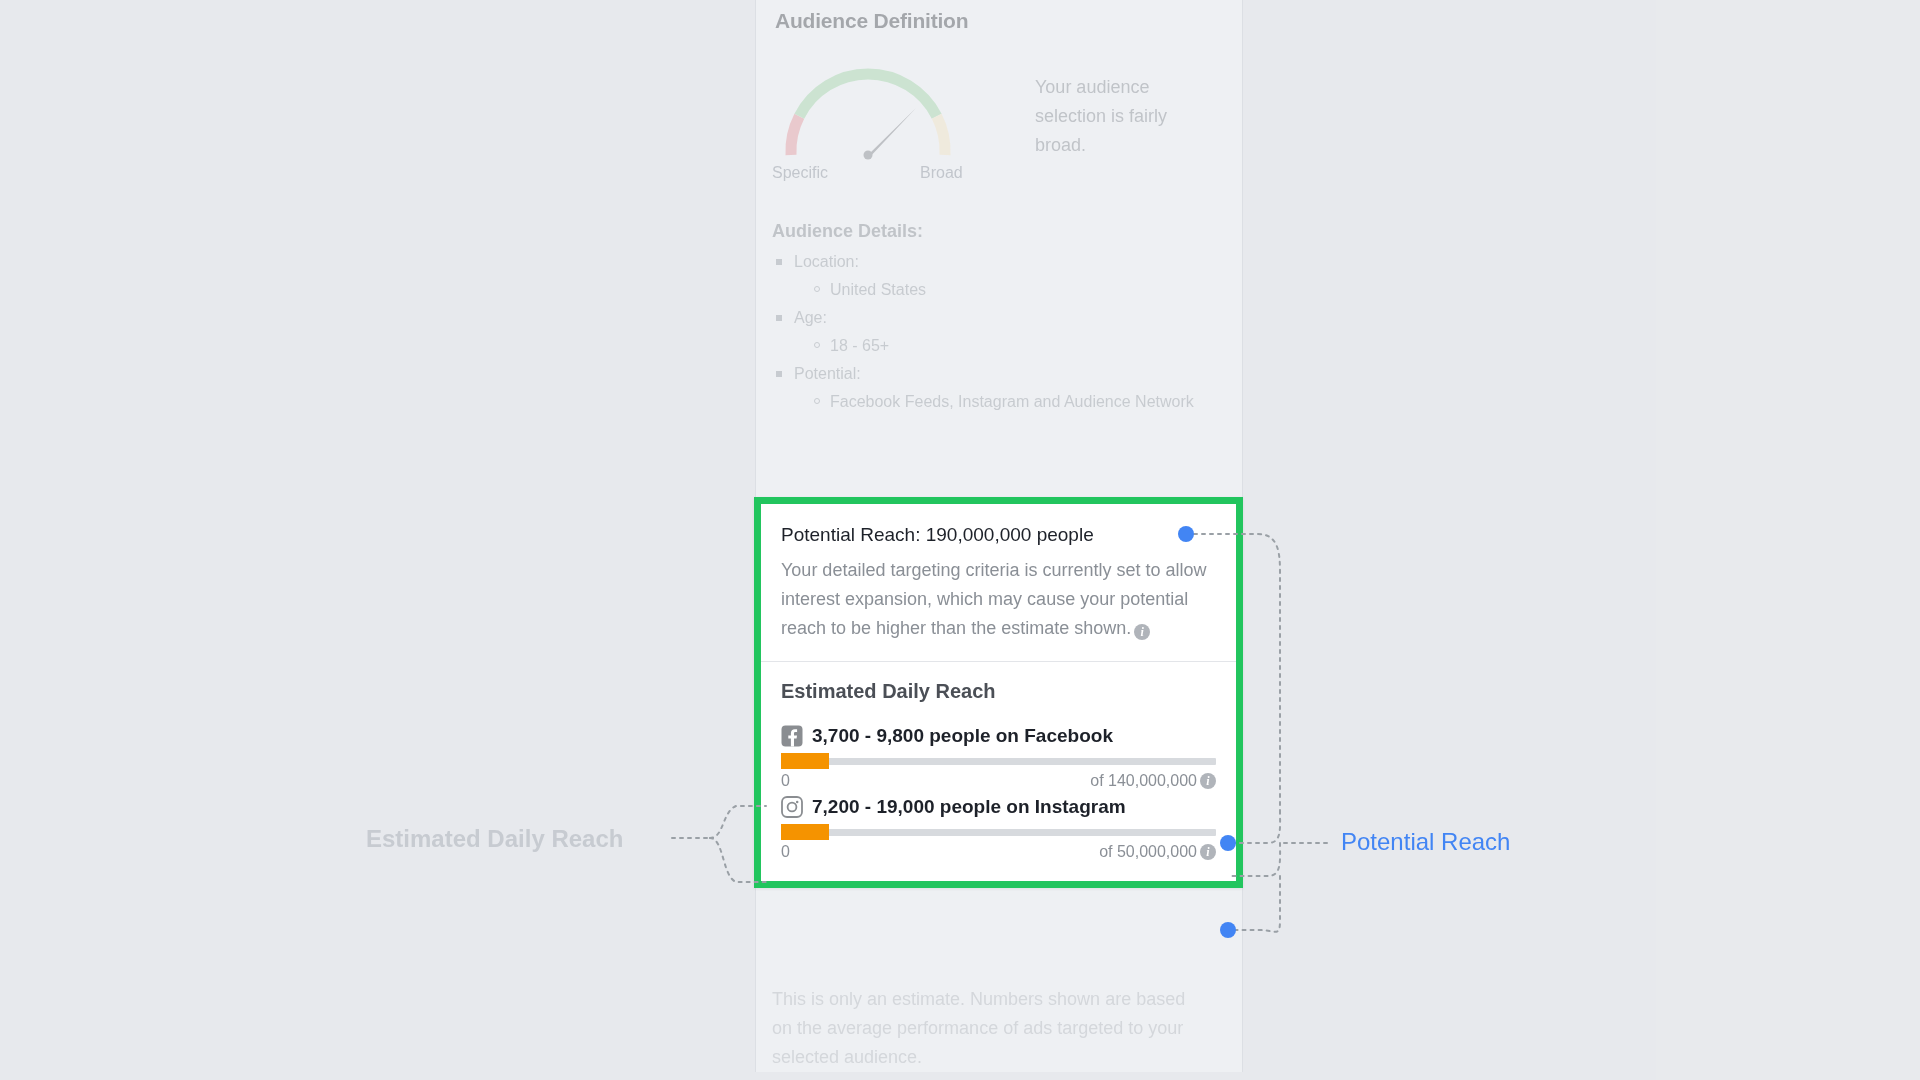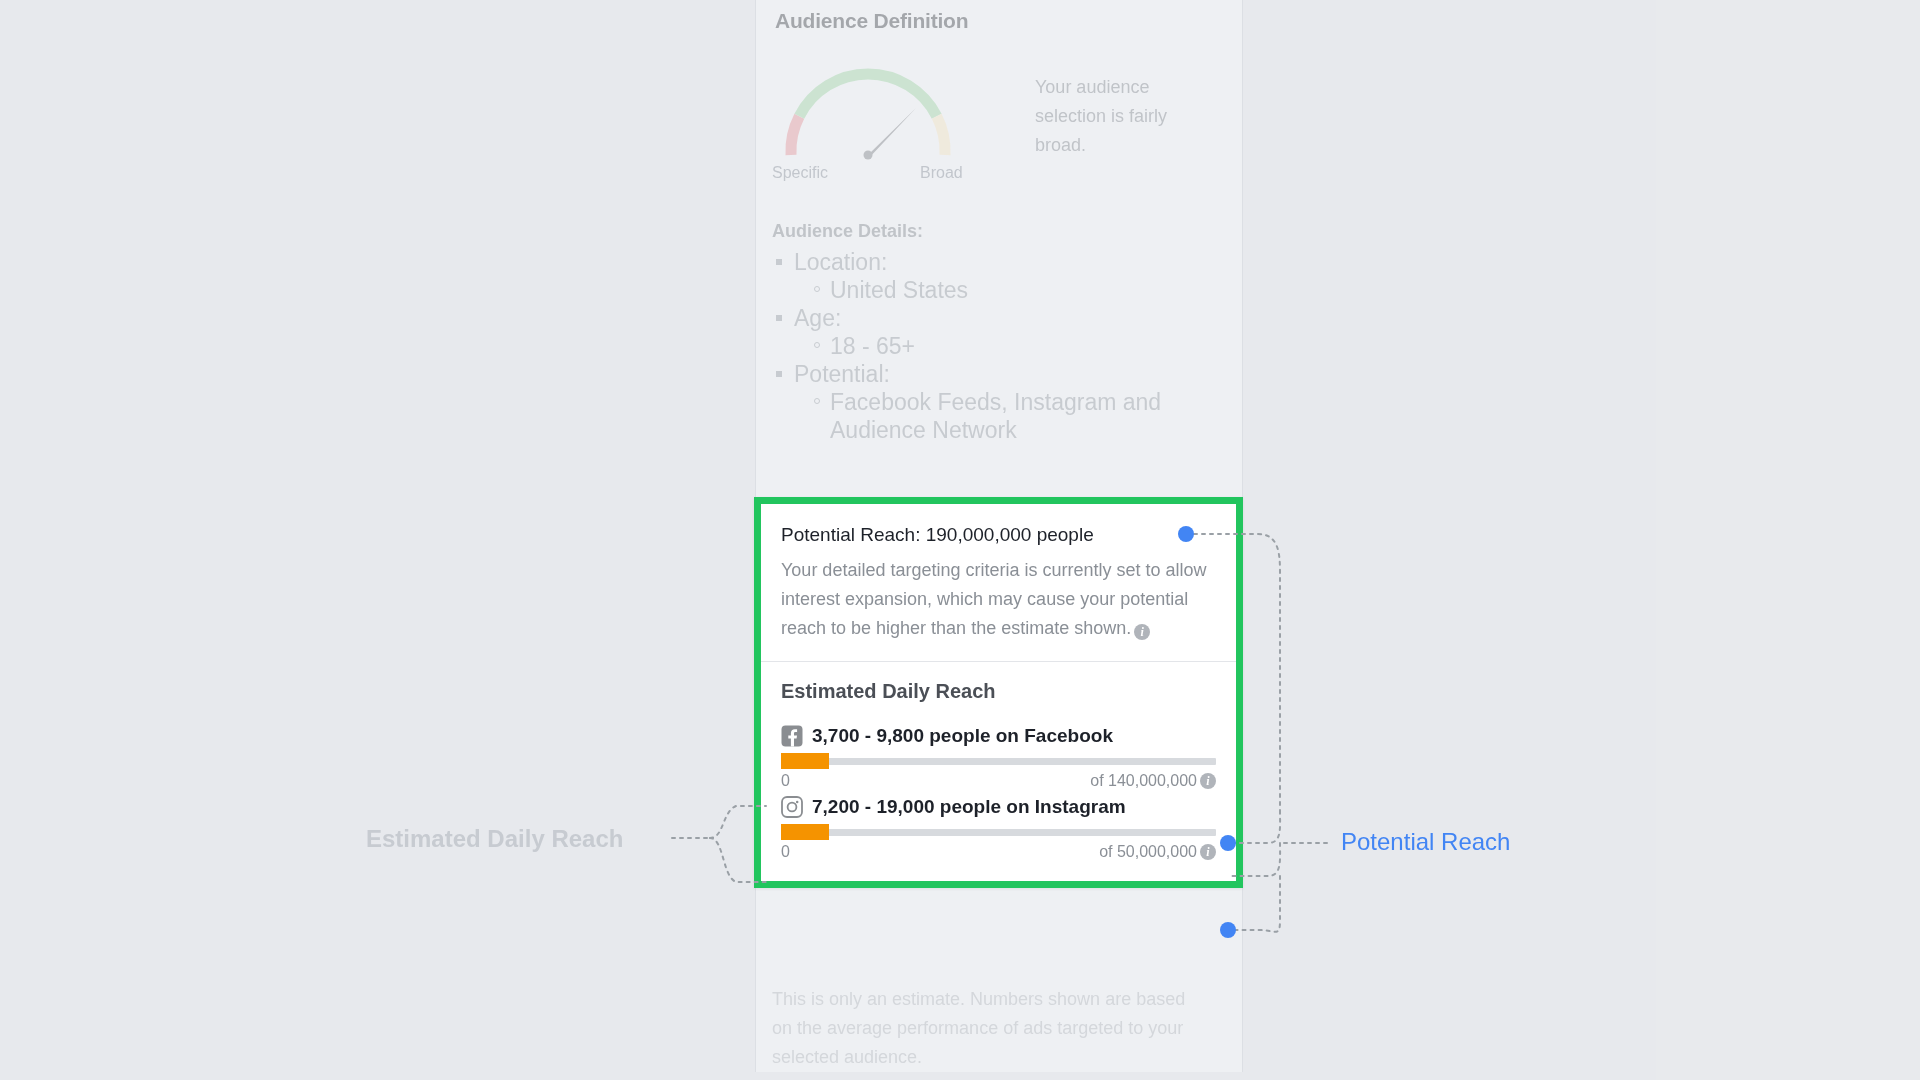--- a/index.html
+++ b/index.html
@@ -79,21 +79,21 @@
     top: 221px;
     font-size: 18px;
     font-weight: bold;
     color: #8a8f96;
   }
   #details-list {
     position: absolute;
     left: 772px;
     top: 248px;
     width: 440px;
-    font-size: 23px;
+    font-size: 16px;
     line-height: 28px;
     color: #9aa0a6;
   }
   #details-list ul {
     margin: 0;
     padding: 0 0 0 22px;
     list-style: none;
   }
   #details-list > ul > li { position: relative; }
   #details-list > ul > li > .bullet-sq {

